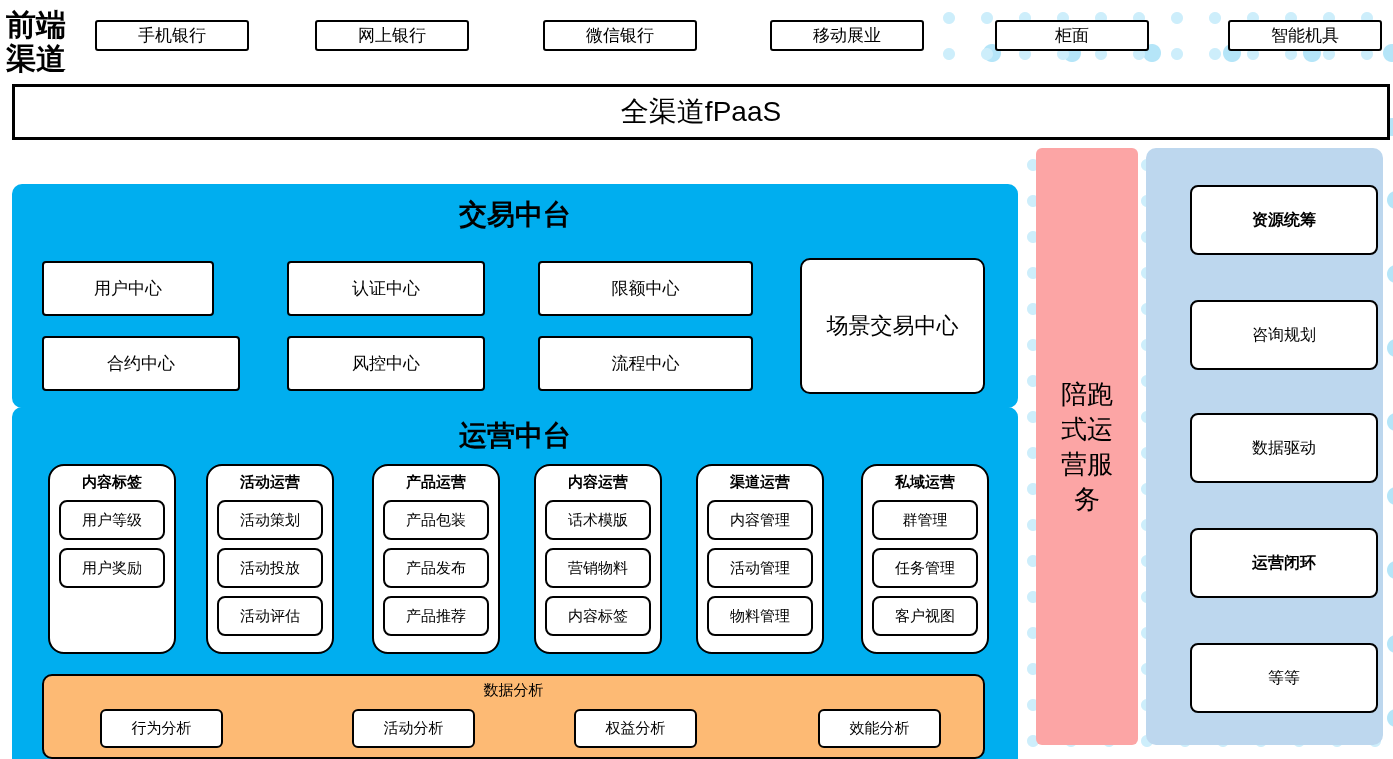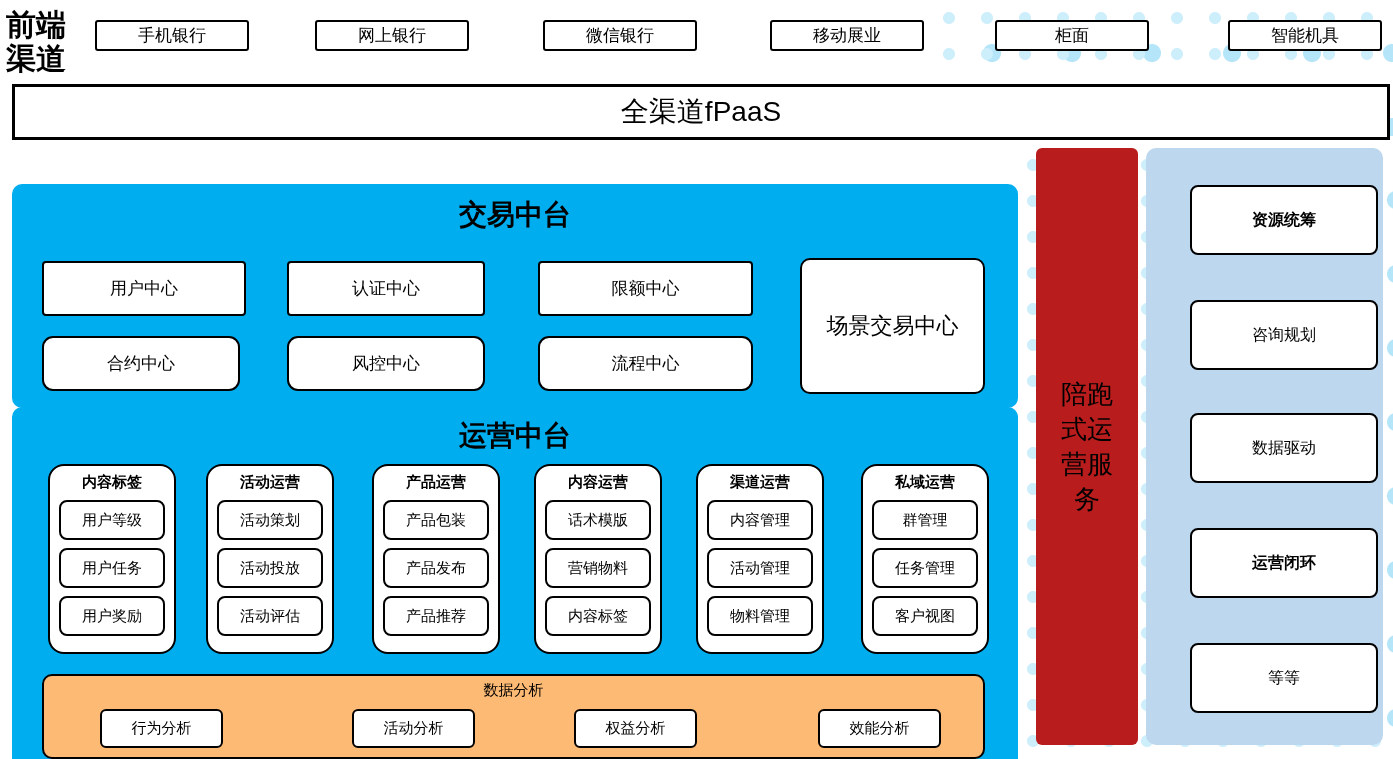--- a/index.html
+++ b/index.html
@@ -36,21 +36,21 @@
   #trade-panel { left:12px; top:148px; width:1006px; height:224px;margin-top:36px; }
   #ops-panel   { left:12px; top:380px; width:1006px; height:365px;margin-top:27px; }
   .panel-title { position:absolute; left:0; width:100%; text-align:center;
                  font-family:"Liberation Serif", serif; font-weight:700; font-size:28px; }
   #trade-title { top:12px; }
   #ops-title   { top:10px; }
 
   .center-box { position:absolute; background:#fff; border:2px solid #000; border-radius:4px;
                 display:flex; align-items:center; justify-content:center; font-size:17px; }
   .trade-r1 { top:77px; height:55px; }
-  .trade-r2 { top:152px; height:55px;border-radius:11px; }
+  .trade-r2 { top:152px; height:55px; }
   #scene-box { position:absolute; left:788px; top:74px; width:185px; height:136px;
                background:#fff; border:2px solid #000; border-radius:10px; display:flex;
                align-items:center; justify-content:center; font-size:22px; }
 
   
   .ops-col { position:absolute; top:57px; width:128px; height:190px; background:#fff;
              border:2px solid #000; border-radius:16px; }
   .ops-col-title { text-align:center; margin-top:7px; font-size:15px; font-weight:600; }
   .ops-item { width:106px; height:40px; margin:8px auto 0 auto; border:2px solid #000;
               border-radius:8px; background:#fff; display:flex; align-items:center;
@@ -58,21 +58,21 @@
 
   #data-analysis { position:absolute; left:30px; top:267px; width:943px; height:85px;
                    background:#fdba74; border:2px solid #000; border-radius:10px; }
   #data-analysis .da-title { text-align:center; margin-top:5px; font-size:15px; }
   .da-box { position:absolute; top:33px; width:123px; height:39px; background:#fff;
             border:2px solid #000; border-radius:6px; display:flex; align-items:center;
             justify-content:center; font-size:15px; }
 
   
   #companion-strip { left:1036px; top:148px; width:102px; height:597px;
-                     background:#b91c1c; border-radius:6px; }
+                     background:#fca5a5; border-radius:6px; }
   #companion-strip .strip-text { position:absolute; top:50%; left:50%;
         transform:translate(-50%,-50%); width:56px; text-align:center;
         font-size:26px; line-height:35px; }
   #right-panel { left:1146px; top:148px; width:237px; height:597px;
                  background:#BDD7EE; border-radius:10px; }
   .svc-box { position:absolute; left:24px; width:188px; height:70px; background:#fff;
              border:2px solid #000; border-radius:8px; display:flex; align-items:center;
              justify-content:center; font-size:16px;margin-left:20px; }
   .svc-box.bold { font-weight:700; }
 </style>
@@ -89,36 +89,35 @@
   <div class="chan" style="left:315px">网上银行</div>
   <div class="chan" style="left:543px">微信银行</div>
   <div class="chan" style="left:770px">移动展业</div>
   <div class="chan" style="left:995px">柜面</div>
   <div class="chan" style="left:1228px">智能机具</div>
 
   <div class="layer" id="fpaas-bar">全渠道fPaaS</div>
 
   <div class="layer blue-panel" id="trade-panel">
     <div class="panel-title" id="trade-title">交易中台</div>
-    <div class="center-box trade-r1" style="left:30px;width:204px">用户中心</div>
+    <div class="center-box trade-r1" style="left:30px;width:172px">用户中心</div>
     <div class="center-box trade-r1" style="left:275px;width:198px">认证中心</div>
     <div class="center-box trade-r1" style="left:526px;width:215px">限额中心</div>
     <div class="center-box trade-r2" style="left:30px;width:198px">合约中心</div>
     <div class="center-box trade-r2" style="left:275px;width:198px">风控中心</div>
     <div class="center-box trade-r2" style="left:526px;width:215px">流程中心</div>
     <div id="scene-box">场景交易中心</div>
   </div>
 
   <div class="layer blue-panel" id="ops-panel">
     <div class="panel-title" id="ops-title">运营中台</div>
 
     <div class="ops-col" style="left:36px">
       <div class="ops-col-title">内容标签</div>
       <div class="ops-item">用户等级</div>
-      <div class="ops-item">用户任务</div>
       <div class="ops-item">用户奖励</div>
     </div>
     <div class="ops-col" style="left:194px">
       <div class="ops-col-title">活动运营</div>
       <div class="ops-item">活动策划</div>
       <div class="ops-item">活动投放</div>
       <div class="ops-item">活动评估</div>
     </div>
     <div class="ops-col" style="left:360px">
       <div class="ops-col-title">产品运营</div>

